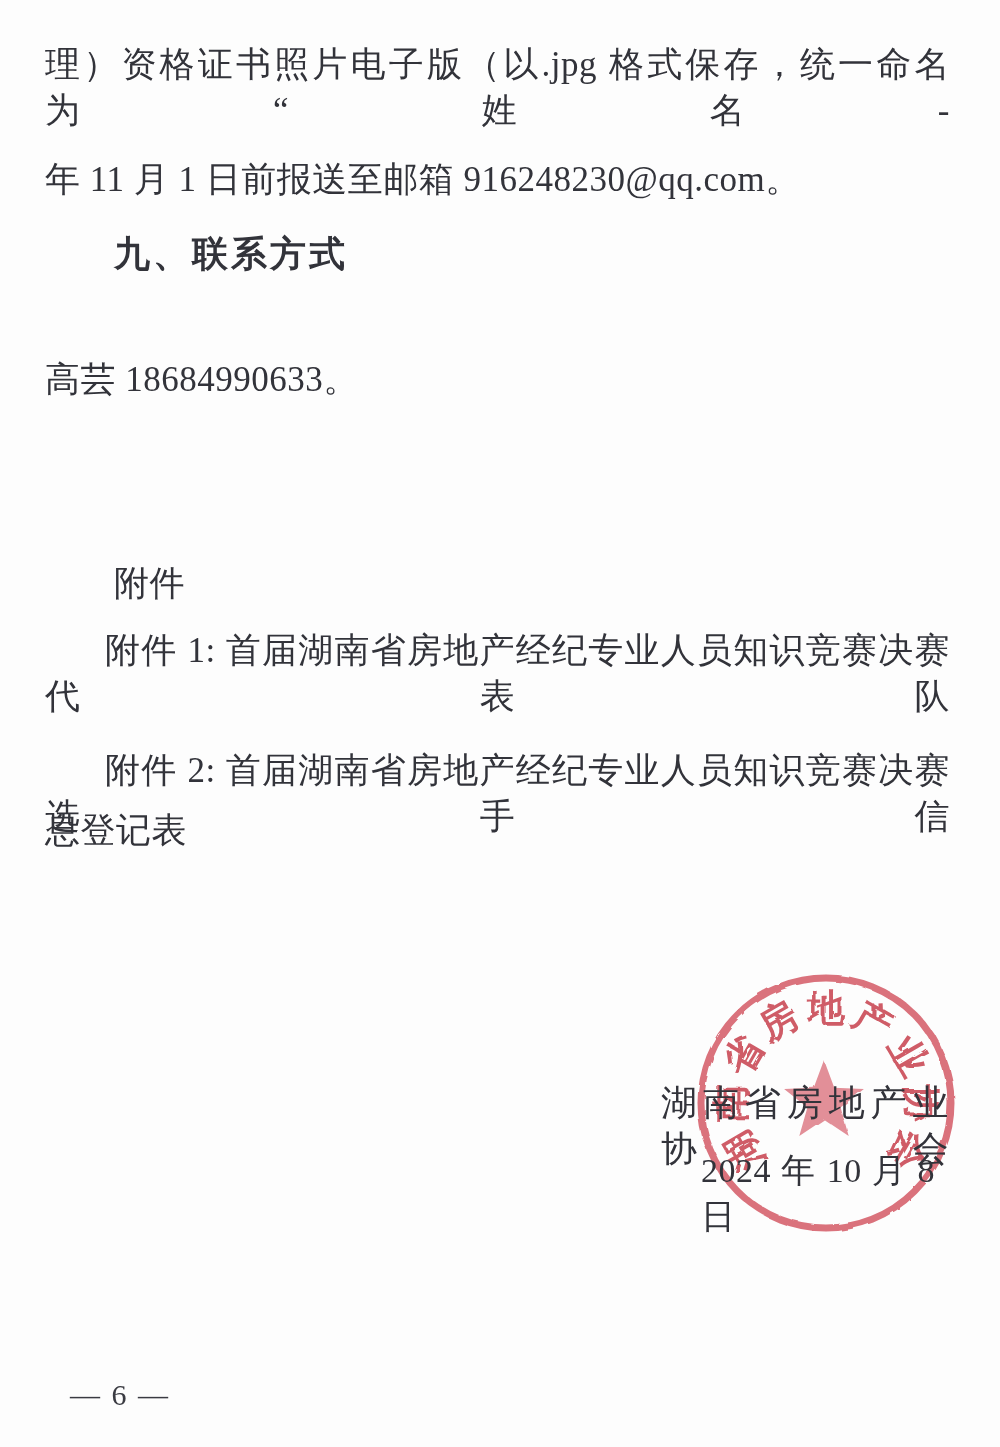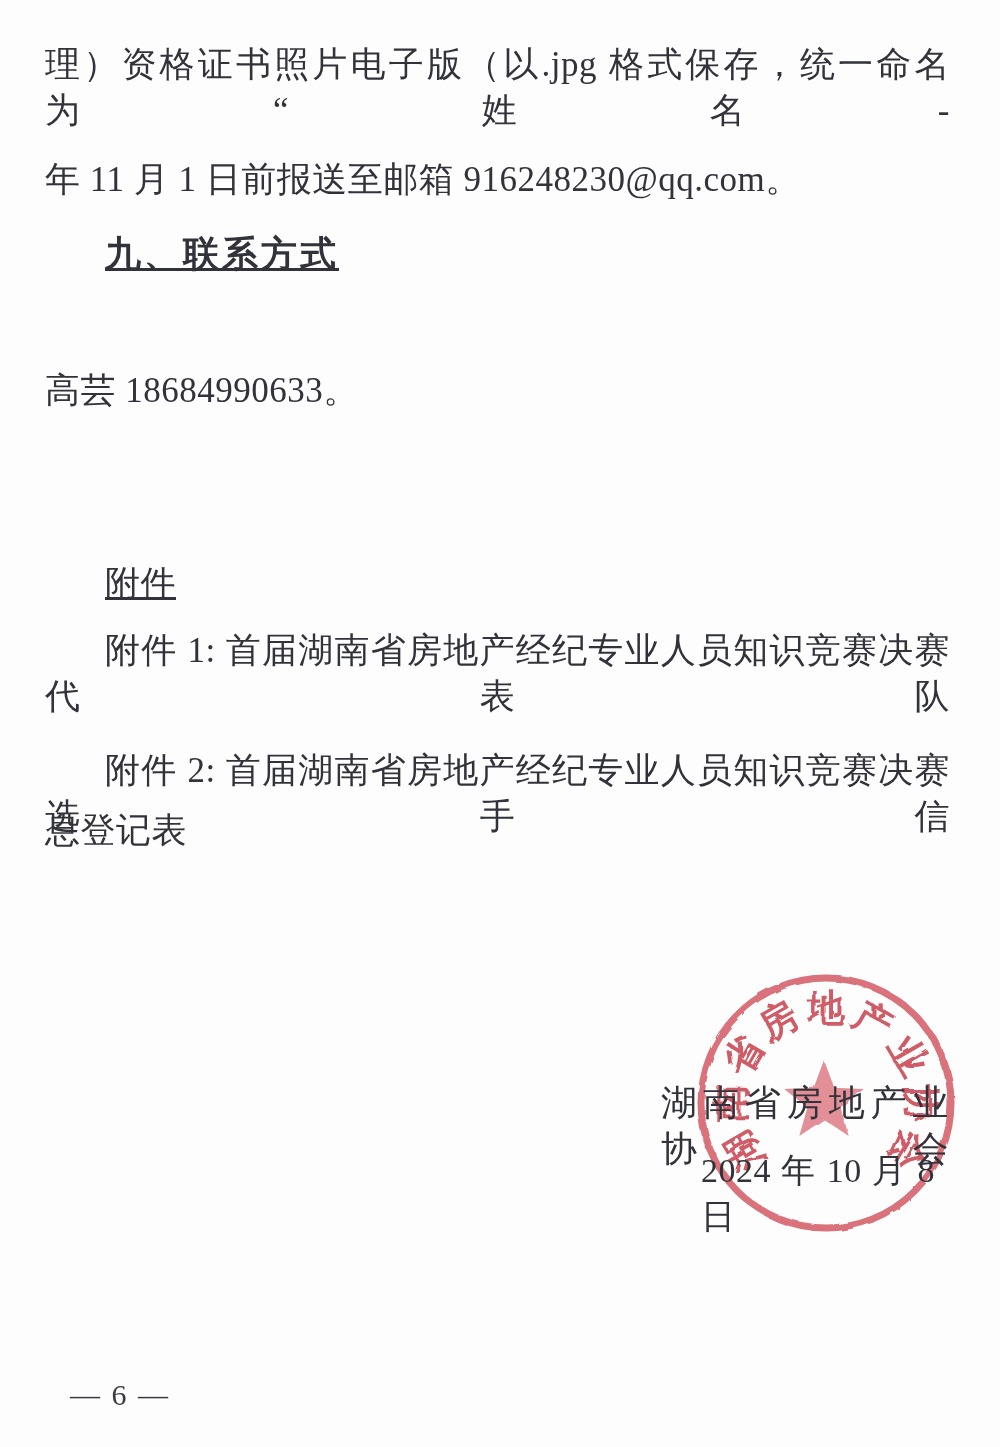--- a/index.html
+++ b/index.html
@@ -19,21 +19,21 @@
     line-height:46px;
     letter-spacing:.5px;
     white-space:nowrap;
   }
   .just{
     white-space:normal;
     text-align:justify;
     text-align-last:justify;
   }
   .indent{text-indent:60px;}
-  .lead{left:105px;width:845px;text-decoration:underline;}
+  .lead{left:114px;width:845px;}
   .heading{
     font-family:"Liberation Sans","DejaVu Sans",sans-serif;
     font-weight:700;
     font-size:36px;
     letter-spacing:3px;
   }
   .sig{
     left:661px;width:288px;
     font-size:36px;
   }
@@ -59,21 +59,21 @@
 </style>
 </head>
 <body>
 
 <div class="page">
 
   <div class="line just" style="top:42px">理）资格证书照片电子版（以.jpg 格式保存，统一命名为“姓名-</div>
   <div class="line" style="top:157px">年 11 月 1 日前报送至邮箱 916248230@qq.com。</div>
 
   <div class="line lead heading" style="top:231px">九、联系方式</div>
-  <div class="line" style="top:368px">高芸 18684990633。</div>
+  <div class="line" style="top:357px">高芸 18684990633。</div>
 
   <div class="line lead" style="top:561px">附件</div>
   <div class="line just indent" style="top:628px">附件 1: 首届湖南省房地产经纪专业人员知识竞赛决赛代表队</div>
   <div class="line just indent" style="top:748px">附件 2: 首届湖南省房地产经纪专业人员知识竞赛决赛选手信</div>
   <div class="line" style="top:808px">息登记表</div>
 
   <svg class="seal" width="1000" height="1447" viewBox="0 0 1000 1447">
     <defs>
       <filter id="rough">
         <feTurbulence type="fractalNoise" baseFrequency="0.06" numOctaves="2" result="n"></feTurbulence>

